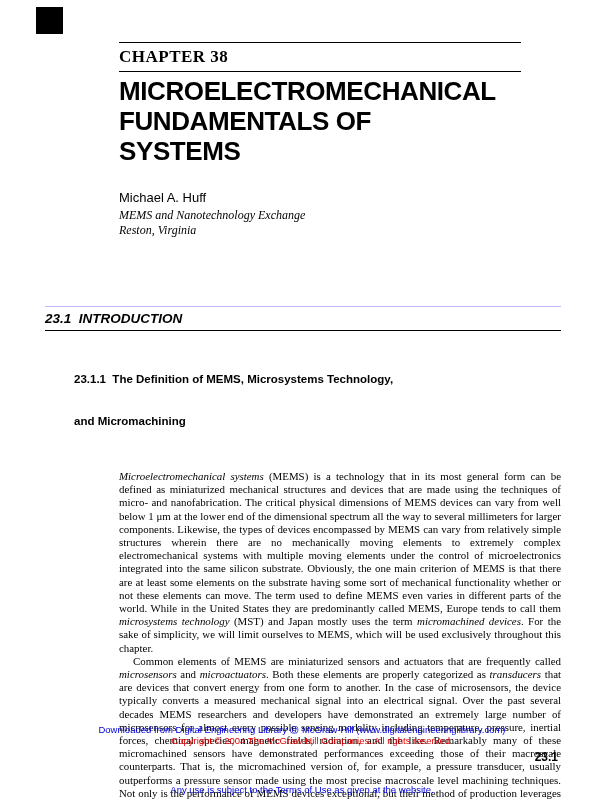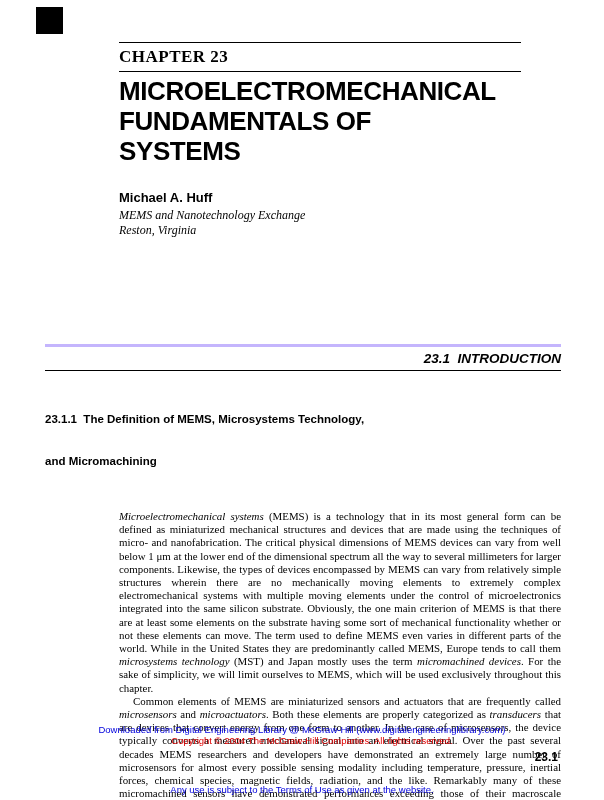--- a/index.html
+++ b/index.html
@@ -45,52 +45,52 @@
     font-weight:bold;
     font-size:26px;
     line-height:30px;
     letter-spacing:-0.4px;
   }
   .title .title-line { display:block; }
 
   .author-block { margin-top:24px; }
   .author-name {
     font-family:"Liberation Sans", sans-serif;
-    font-weight:bold;
+    font-weight:normal;
     font-size:13px;
     margin-bottom:3px;
   }
   .author-affil {
     font-style:italic;
     font-size:12px;
     line-height:15px;
   }
 
   .section-rule-block {
-    margin-top:106px;
-    border-top:3px solid #c4b5fd;
+    margin-top:68px;
+    border-top:1px solid #c4b5fd;
     border-bottom:1px solid #000;
     padding:4px 0 4px 0;
-    text-align:right;
   }
   .section-heading {
     font-family:"Liberation Sans", sans-serif;
     font-weight:bold;
     font-style:italic;
     font-size:13.5px;
     white-space:pre-wrap;
   }
 
   .subsection {
     margin-top:13px;
     font-family:"Liberation Sans", sans-serif;
     font-weight:bold;
     font-size:11.5px;
     line-height:14px;
     white-space:pre-wrap;
+    margin-left:29px;
   }
 
   .body-text {
     margin-top:14px;
     font-size:10.9px;
     line-height:13.2px;
     text-align:justify;
   }
   .body-text p { margin:0; }
   .body-text p + p { text-indent:14px; }
@@ -115,21 +115,21 @@
 <body>
 
 <div class="page">
 
   <div class="corner-square"></div>
 
 
   <div class="content">
 
     <div class="chapter-block indent">
-      <div class="chapter-label">CHAPTER 23</div>
+      <div class="chapter-label">CHAPTER 38</div>
     </div>
 
     <h1 class="title indent">
       <span class="title-line">MICROELECTROMECHANICAL</span>
       <span class="title-line">FUNDAMENTALS OF</span>
       <span class="title-line">SYSTEMS</span>
     </h1>
 
     <div class="author-block indent">
       <div class="author-name">Michael A. Huff</div>

